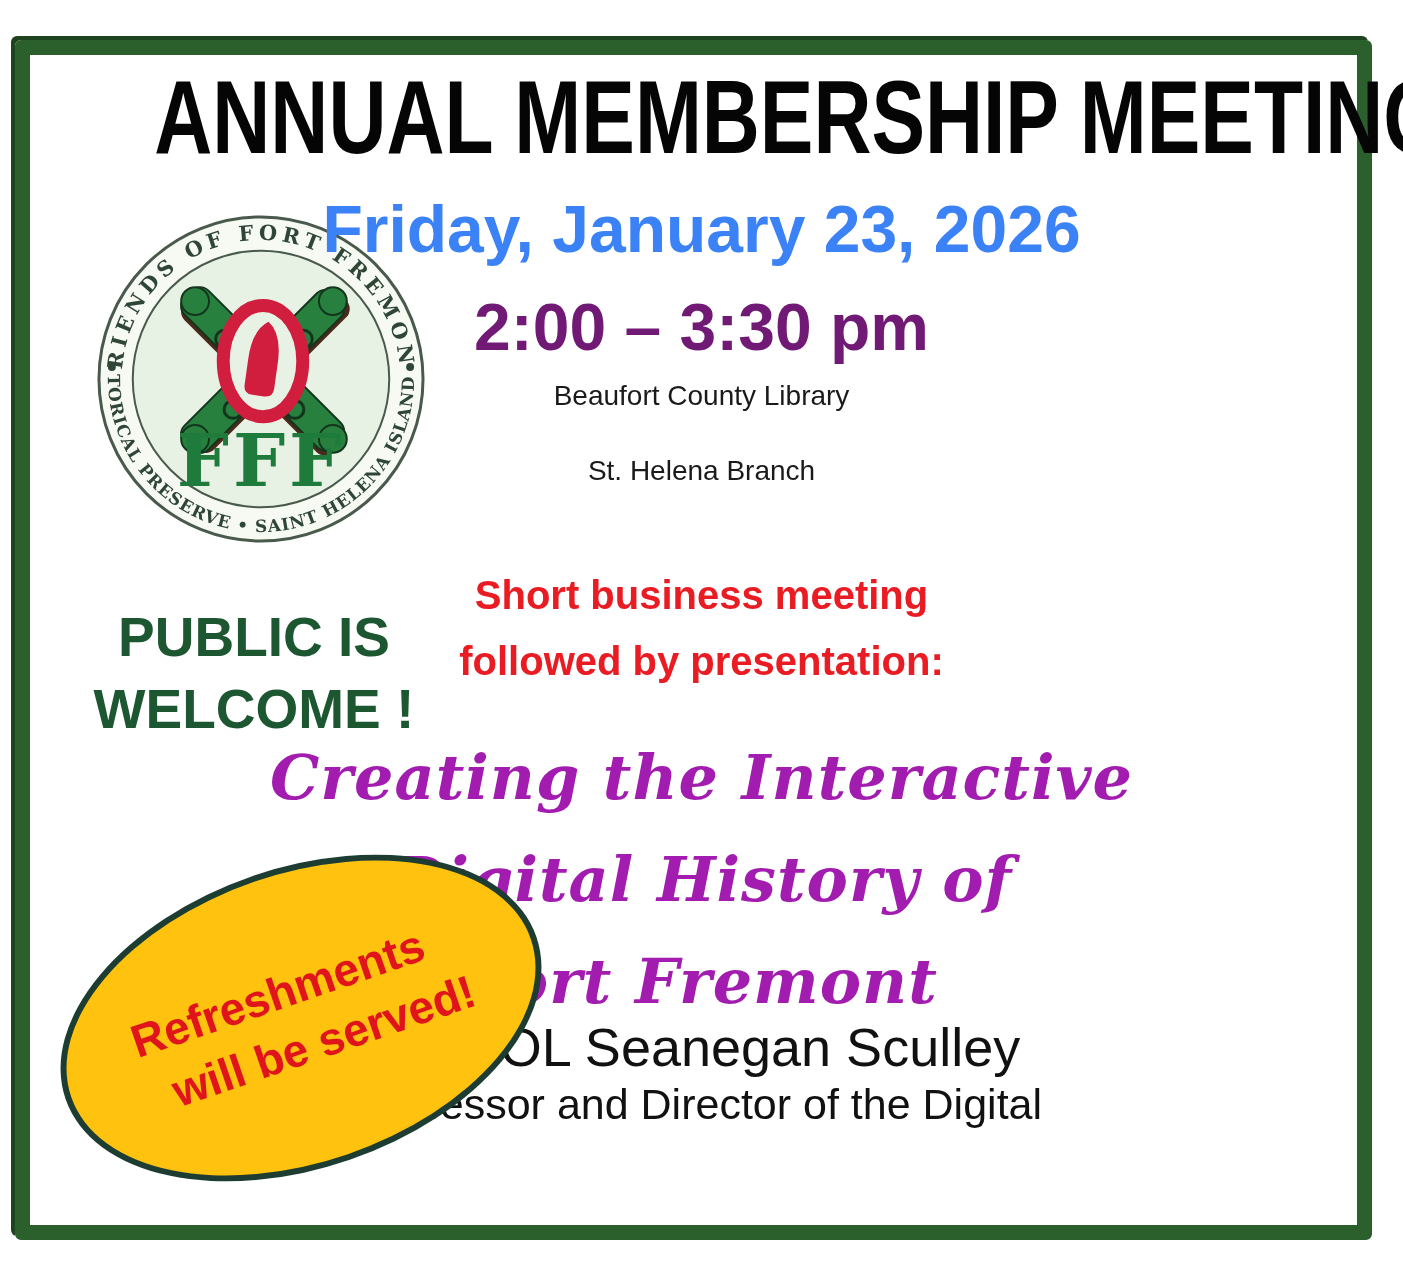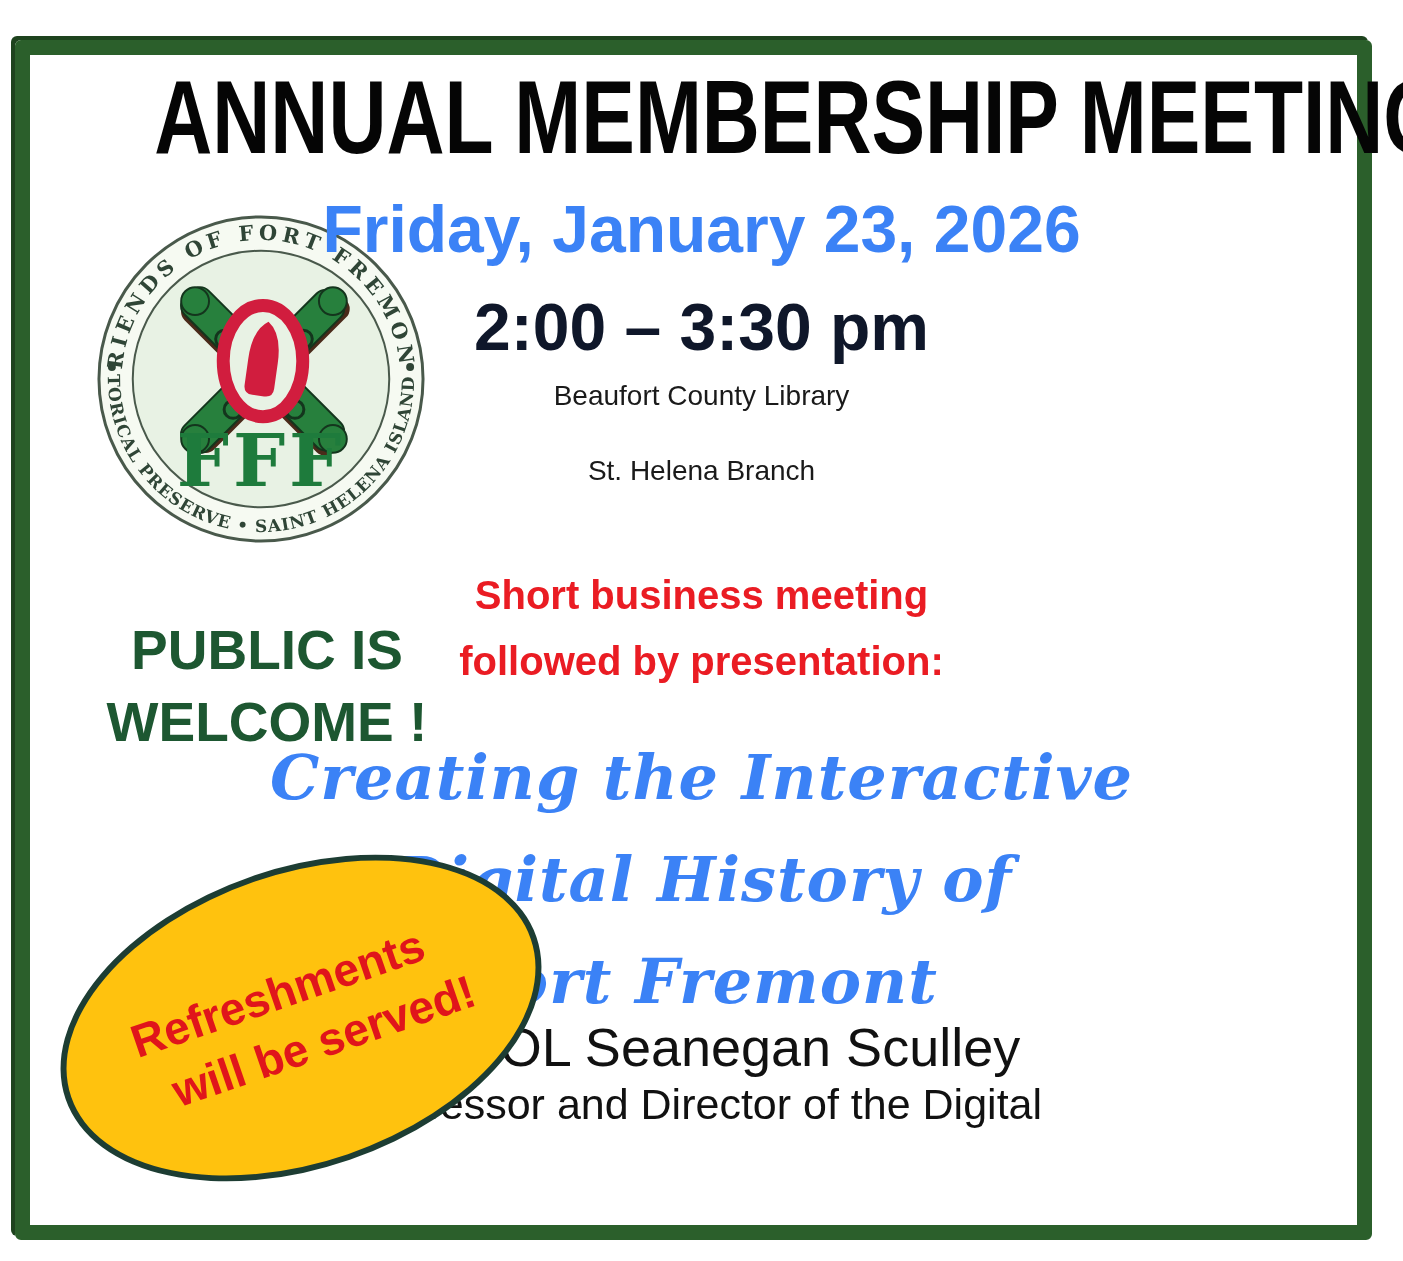--- a/index.html
+++ b/index.html
@@ -18,38 +18,38 @@
   .title{
     position:absolute;left:0;top:66px;width:1403px;
     text-align:center;margin:0;
     font-size:103px;font-weight:800;color:#050505;
     letter-spacing:0px;line-height:1;white-space:nowrap;
     transform:scaleX(0.78);transform-origin:50% 50%;
   }
   
   .rcol{position:absolute;left:410px;width:960px;text-align:center;}
   .date-line{top:192px;font-size:66px;font-weight:bold;color:#3b82f6;}
-  .time-line{top:290px;font-size:66px;font-weight:bold;color:#0f172a;}
+  .time-line{top:290px;font-size:66px;font-weight:bold;color:#701a75;}
   .venue-1{top:380px;} .venue-2{top:455px;} .venue-3{top:496px;}
   .venue{font-size:28px;color:#1a1a1a;font-weight:400;}
   .agenda{font-size:40px;font-weight:bold;color:#ea1c23;}
   .agenda-1{top:572px;} .agenda-2{top:638px;}
   .script-line{
     font-family:"DejaVu Serif", serif;font-style:italic;font-weight:bold;
-    font-size:62px;color:#3b82f6;letter-spacing:1px;
+    font-size:62px;color:#a21caf;letter-spacing:1px;
   }
   .script-1{top:742px;} .script-2{top:844px;} .script-3{top:946px;}
   .by-line{top:1016px;font-size:54px;color:#111;}
   .prof-1{top:1080px;} .prof-2{top:1134px;}
   .prof{font-size:43px;color:#111;}
   .abs{position:absolute;left:0;width:100%;margin:0;line-height:1.15;}
   
   .welcome{
     position:absolute;left:55px;width:390px;text-align:center;
-    font-size:55px;font-weight:bold;color:#1d5731;line-height:1.15;margin:17px;
+    font-size:55px;font-weight:bold;color:#1d5731;line-height:1.15;margin:4px;
   }
   .welcome-1{top:602px;} .welcome-2{top:674px;}
   .seal{position:absolute;left:92px;top:210px;width:338px;height:338px;}
   .badge{
     position:absolute;left:52px;top:868px;width:486px;height:288px;
     background:#ffc20e;border:6px solid #1d3d33;border-radius:50%;
     transform:rotate(-19deg);
     display:flex;flex-direction:column;align-items:center;justify-content:center;
   }
   .badge p{

